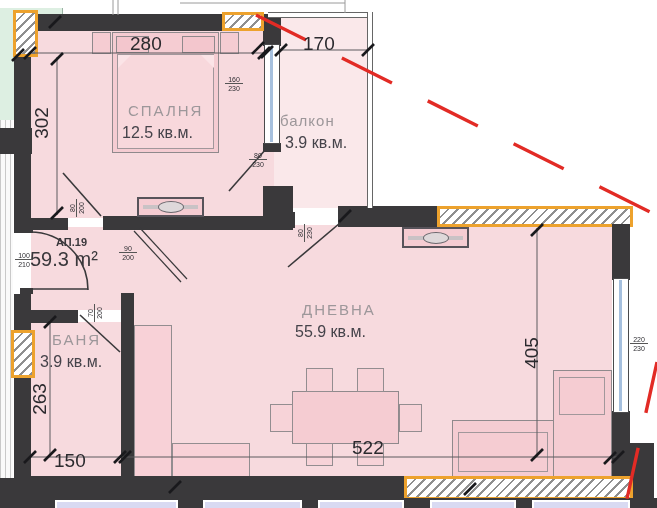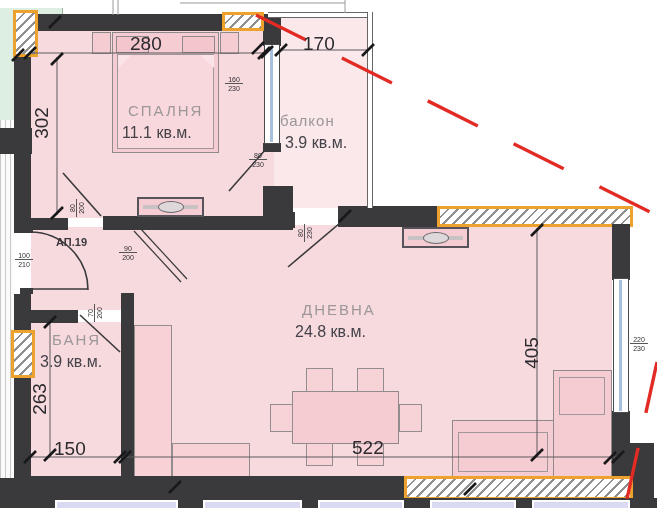--- a/index.html
+++ b/index.html
@@ -180,35 +180,36 @@
       <line x1="140" y1="228" x2="187" y2="279"></line>
     </g>
 
     <g stroke="#e22b25" stroke-width="3.4" fill="none">
       <path d="M256,15 L652,213" stroke-dasharray="56 40"></path>
       <path d="M657,362 L625,508" stroke-dasharray="52 36"></path>
     </g>
   </svg>
 
   <div class="label room-name" style="left:128px;top:102px;">СПАЛНЯ</div>
-  <div class="label room-area" style="left:122px;top:124px;">11.1 кв.м.</div>
+  <div class="label room-area" style="left:122px;top:124px;">12.5 кв.м.</div>
   <div class="label room-name" style="left:280px;top:112px;letter-spacing:1px;">балкон</div>
   <div class="label room-area" style="left:285px;top:134px;">3.9 кв.м.</div>
   <div class="label room-name" style="left:302px;top:301px;">ДНЕВНА</div>
-  <div class="label room-area" style="left:295px;top:323px;">24.8 кв.м.</div>
+  <div class="label room-area" style="left:295px;top:323px;">55.9 кв.м.</div>
   <div class="label room-name" style="left:52px;top:331px;">БАНЯ</div>
   <div class="label room-area" style="left:40px;top:353px;">3.9 кв.м.</div>
   <div class="label apt-label" style="left:56px;top:236px;">АП.19</div>
+  <div class="label apt-area" style="left:30px;top:248px;">59.3 m²</div>
 
   <div class="label dim" style="left:130px;top:33px;">280</div>
   <div class="label dim" style="left:303px;top:33px;">170</div>
   <div class="label dim rot" style="left:12px;top:112px;width:60px;text-align:center;">302</div>
   <div class="label dim rot" style="left:10px;top:388px;width:60px;text-align:center;">263</div>
   <div class="label dim rot" style="left:502px;top:342px;width:60px;text-align:center;">405</div>
-  <div class="label dim" style="left:54px;top:438px;">150</div>
+  <div class="label dim" style="left:54px;top:450px;">150</div>
   <div class="label dim" style="left:352px;top:437px;">522</div>
 
   <div class="frac" style="left:225px;top:76px;">
     <span>160</span>
     <span class="den">230</span>
   </div>
   <div class="frac" style="left:249px;top:152px;">
     <span>80</span>
     <span class="den">230</span>
   </div>

